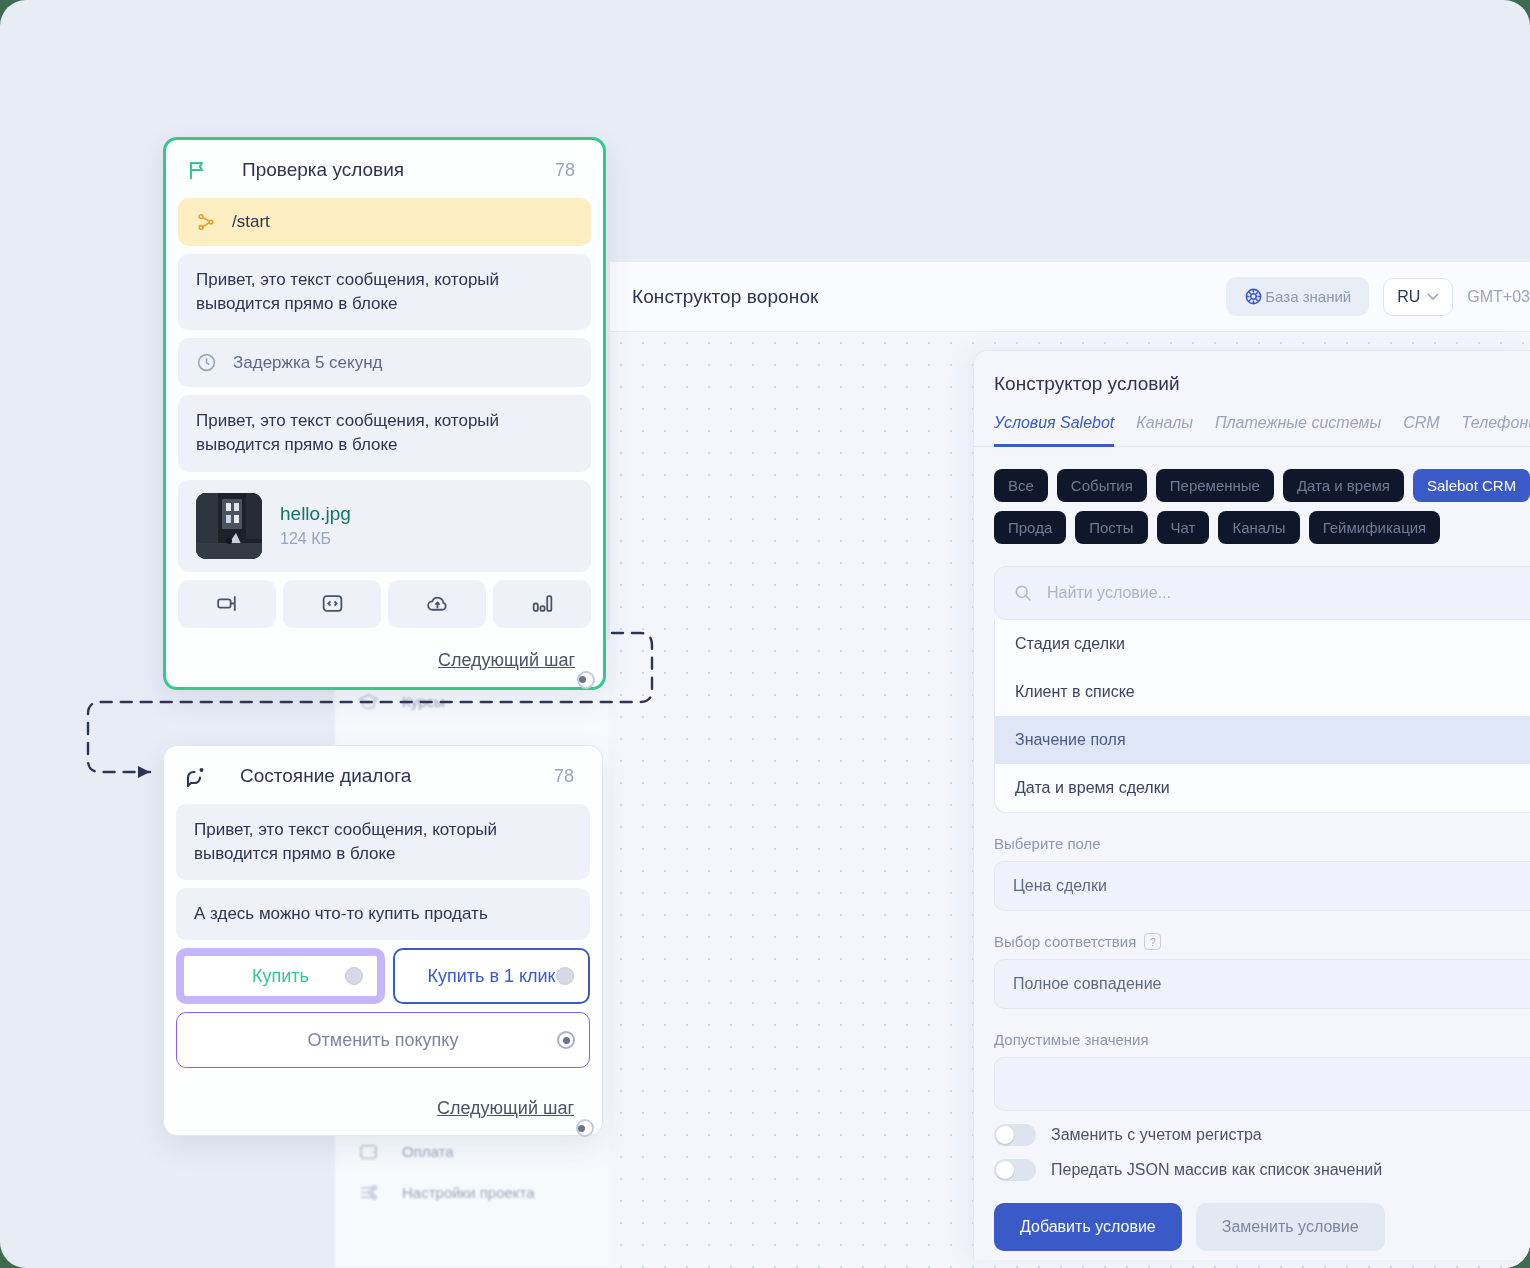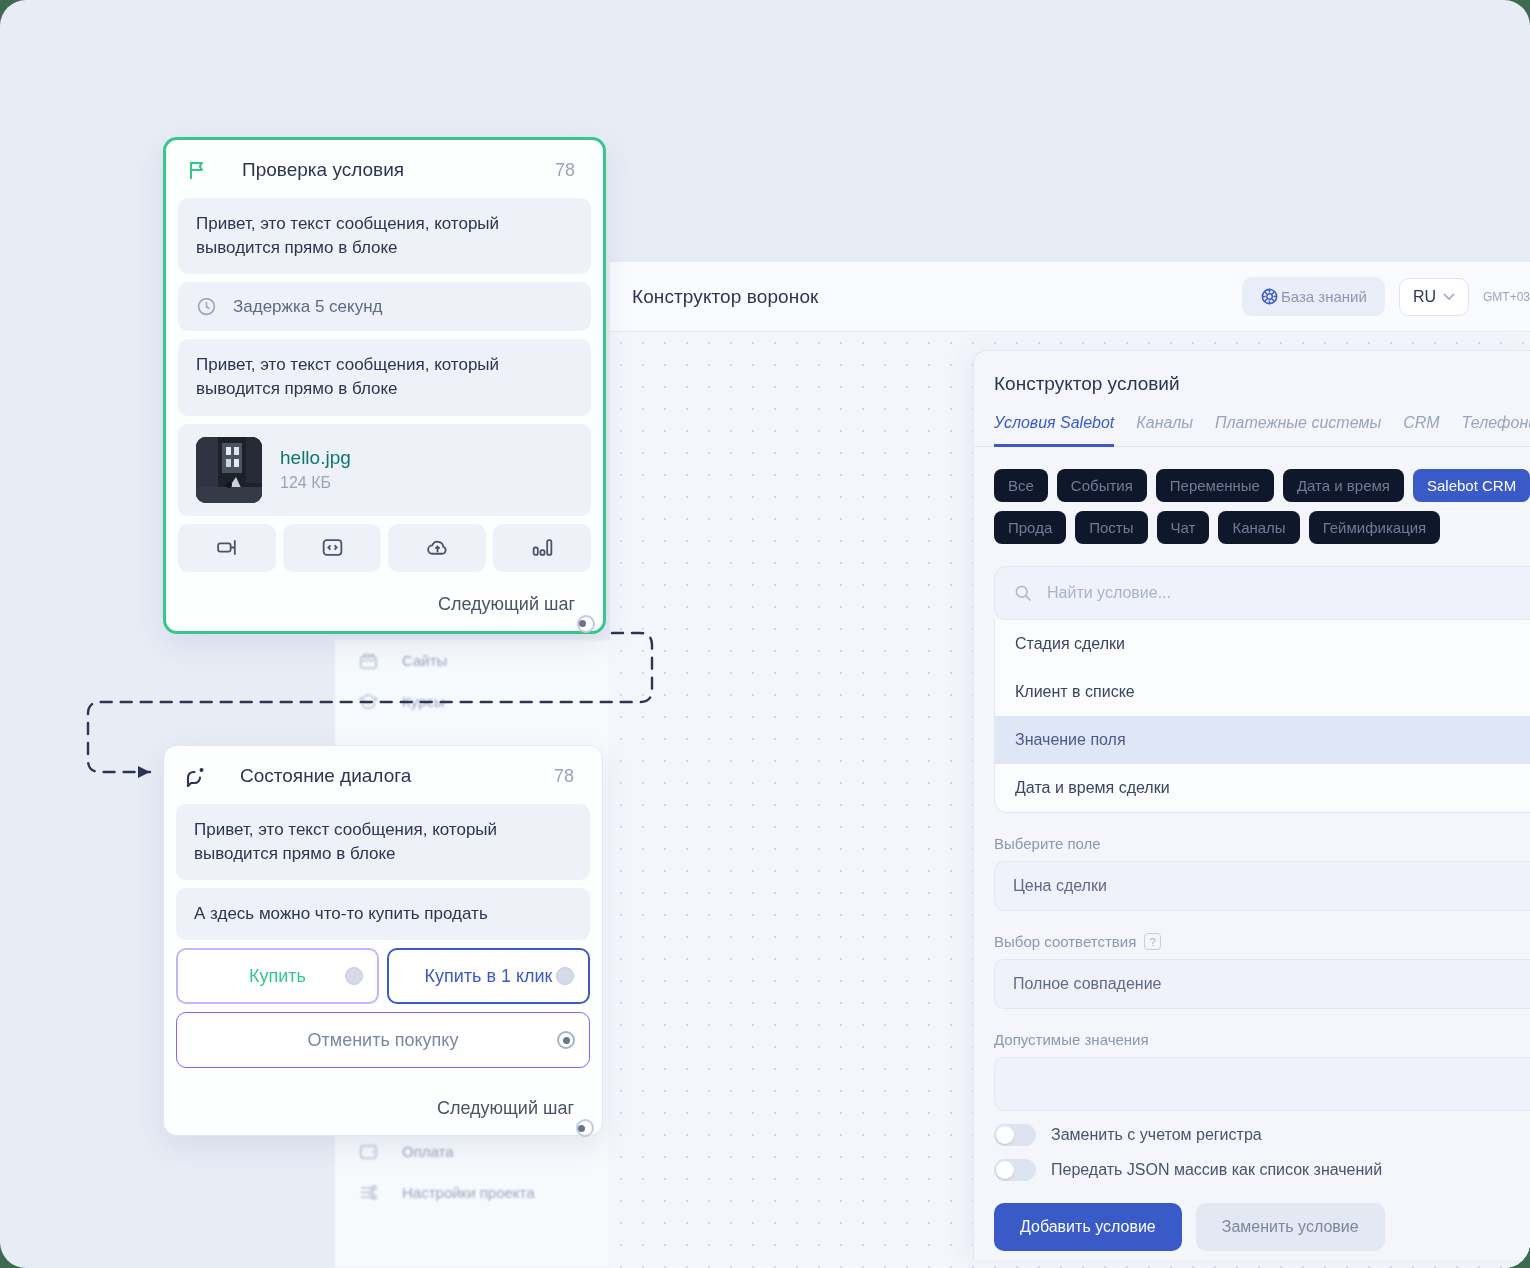--- a/index.html
+++ b/index.html
@@ -43,21 +43,21 @@
     background: #e9edf8; border-radius: 10px;
     padding: 10px 18px; color: #8c97b4; font-size: 15px;
   }
   .kb-icon { width: 19px; height: 19px; color: #3a5bc7; display:block; }
   .lang-btn {
     display: flex; align-items: center; gap: 7px;
     border: 1px solid #dfe4f0; border-radius: 10px; background: #fff;
     padding: 9px 13px; color: #2c3553; font-size: 16px;
   }
   .chev { width: 12px; height: 7px; color: #9aa4bd; display:block; }
-  #gmt { color: #9aa4bd; font-size: 12px; text-align: center; }
+  #gmt { color: #9aa4bd; font-size: 16px; text-align: center; }
 
   
   #canvas {
     position: absolute; left: 0; top: 70px; right: 0; bottom: 0;
     background-color: #f4f6fc;
     background-image: radial-gradient(#d3daea 1.1px, transparent 1.1px);
     background-size: 22px 22px;
   }
 
   
@@ -236,30 +236,30 @@
   .next-dot {
     width: 18px; height: 18px; border-radius: 50%;
     background: #fff; border: 2px solid #c3cada;
     position: absolute; right: -12px;
     display: flex; align-items: center; justify-content: center;
   }
   .next-dot::after {
     content: ""; width: 7px; height: 7px; border-radius: 50%; background: #6b7governing;
   }
   .next-dot i { width: 7px; height: 7px; border-radius: 50%; background: #6b748c; display: block; }
-  .next-wrap { position: relative; padding-right: 8px; }
+  .next-wrap { position: relative; padding-right: 8px; text-decoration: underline; }
 
   
   .opt-row { display: flex; gap: 8px; margin-bottom: 8px; }
   .opt {
     position: relative; height: 56px; border-radius: 10px; background: #fff;
     display: flex; align-items: center; justify-content: center;
     font-size: 18px;
   }
-  .opt-green { flex: 1; border: 2px solid #c4b5fd; color: #34c98b; }
+  .opt-green { flex: 1; border: 8px solid #c4b5fd; color: #34c98b; }
   .opt-blue { flex: 1; border: 2px solid #3a5bc7; color: #3a5bc7; overflow: hidden; }
   .opt-grey { width: 100%; border: 1px solid #8b5cf6; color: #7b86a3; }
   .opt-dot {
     position: absolute; right: 14px; top: 50%; transform: translateY(-50%);
     width: 18px; height: 18px; border-radius: 50%;
     background: #d5dae6; border: 1px solid #c3cada;
   }
   .opt-dot.ring {
     background: #fff; border: 2px solid #a8b1c7;
     display: flex; align-items: center; justify-content: center;
@@ -367,20 +367,31 @@
           <path d="M5 4v17"></path>
             <path d="M5 5h11l-2.2 3.4L16 12H5z"></path>
         </svg>
       </span>
       <div class="card-title">Проверка условия</div>
       <div class="card-count">78</div>
     </div>
 
     <div class="card-body">
 
+      <div class="row-start">
+        <span>
+          <svg class="start-icon" viewBox="0 0 24 24" fill="none" stroke="currentColor" stroke-width="1.9">
+            <circle cx="6" cy="5.5" r="2.2"></circle>
+              <circle cx="6" cy="18.5" r="2.2"></circle>
+              <circle cx="18" cy="12" r="2.2"></circle>
+            <path d="M8.2 6.6L15.8 11M8.2 17.4L15.8 13"></path>
+          </svg>
+        </span>
+        <span class="start-text">/start</span>
+      </div>
 
       <div class="row-msg">Привет, это текст сообщения, который выводится прямо в блоке</div>
 
       <div class="row-delay">
         <span>
           <svg class="clock-icon" viewBox="0 0 24 24" fill="none" stroke="currentColor" stroke-width="1.8">
             <circle cx="12" cy="12" r="9"></circle>
               <path d="M12 7v5.3l3.2 2.1"></path>
           </svg>
         </span>

